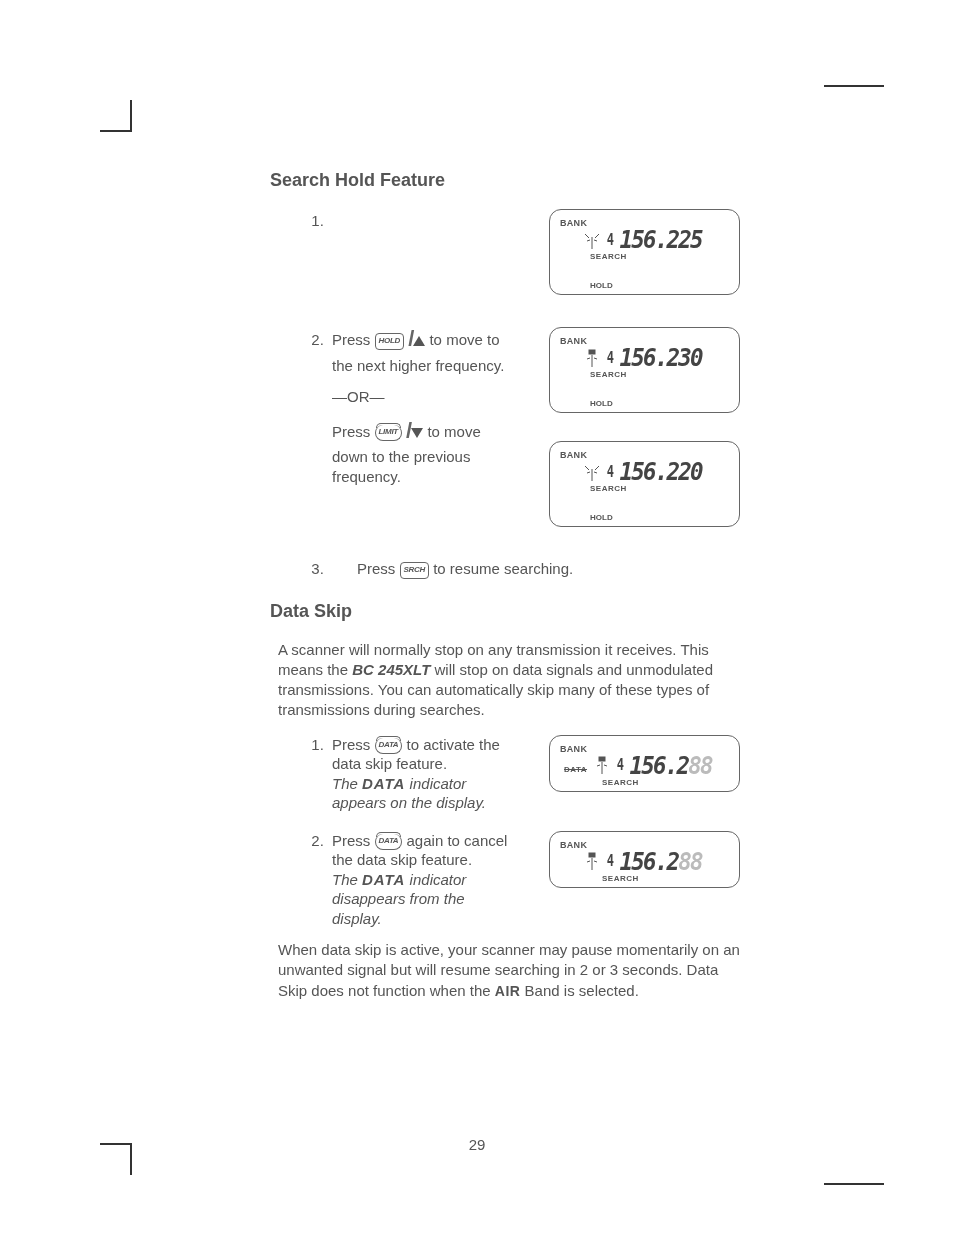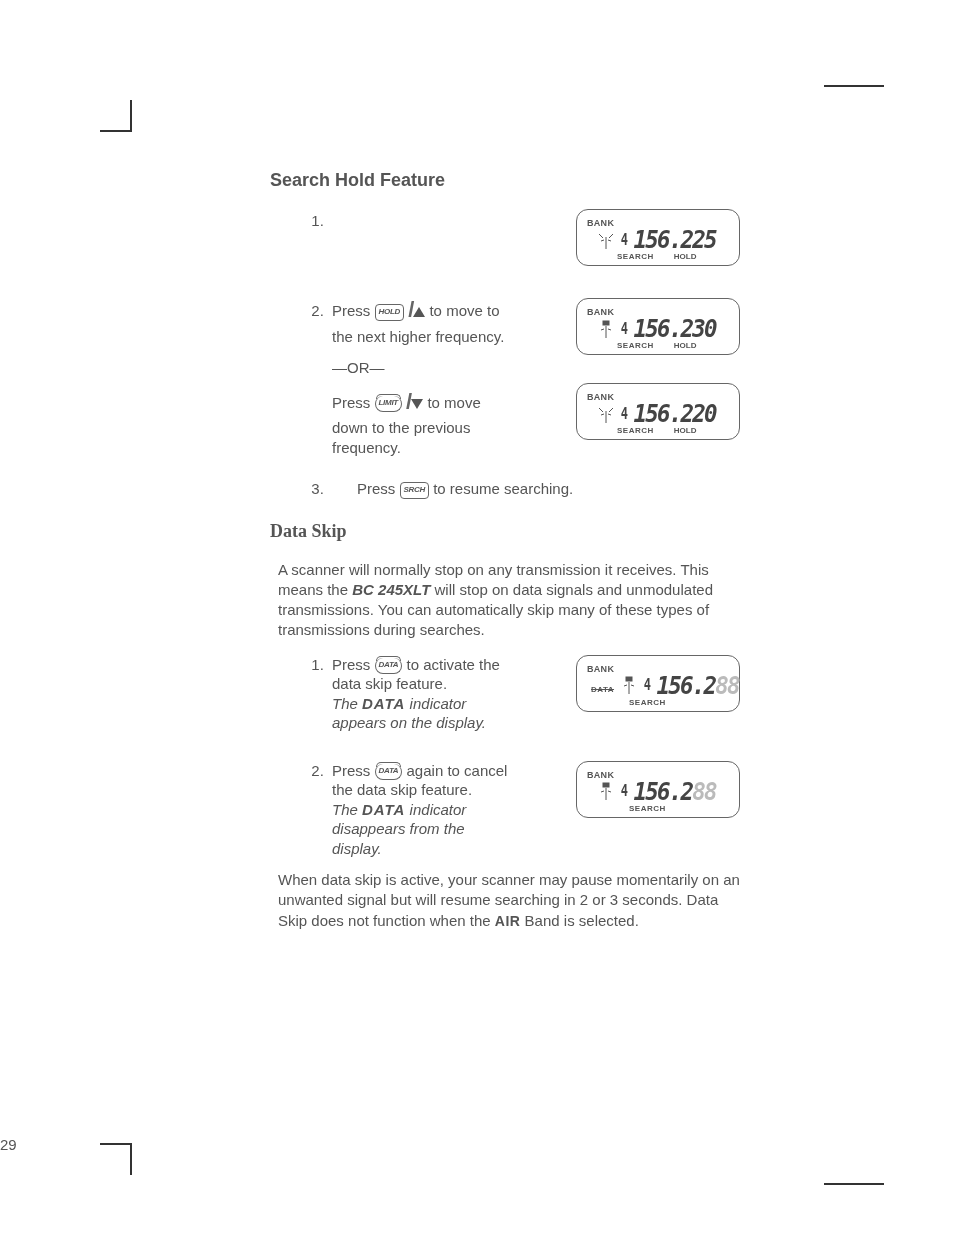--- a/index.html
+++ b/index.html
@@ -48,21 +48,21 @@
     top: 170px;
     left: 270px;
     width: 470px;
   }
   h2 {
     font-size: 18px;
     font-weight: bold;
     color: #555;
     margin: 0 0 18px 0;
   }
-  .section2-title { margin-top: 22px; font-family: Liberation Serif, serif; }
+  .section2-title { margin-top: 22px; }
   ol {
     list-style: decimal;
     margin: 0 0 12px 0;
     padding-left: 58px;
   }
   ol li {
     margin: 0 0 8px 0;
     padding-left: 4px;
   }
   .row {
@@ -72,21 +72,21 @@
   .step-text {
     width: 180px;
     line-height: 1.3;
   }
   .step-text-full { line-height: 1.3; margin-left: 25px; }
   .or {
     margin: 12px 0;
     line-height: 1.3;
   }
   .lcd {
-    width: 164px;
+    width: 191px;
     border: 1.5px solid #666;
     border-radius: 12px;
     padding: 8px 10px 4px 10px;
     margin-left: auto;
     margin-bottom: 10px;
     box-sizing: border-box;
   }
   .lcd .top-label {
     font-size: 9px;
     color: #555;
@@ -126,20 +126,21 @@
     transform: scaleX(0.9);
   }
   .lcd .faint { color: #bbb; }
   .lcd .bottom-labels {
     display: flex;
     gap: 20px;
     font-size: 8px;
     color: #555;
     font-weight: bold;
     margin-left: 30px;
+    flex-direction: column;
   }
   .lcd .bottom-labels .sep {
     letter-spacing: 0.5px;
   }
   .key-icon {
     display: inline-block;
     vertical-align: middle;
     height: 15px;
     border: 1.2px solid #666;
     border-radius: 4px;
@@ -205,21 +206,21 @@
   .prod {
     font-weight: bold;
     font-style: italic;
   }
   .air { font-weight: bold; font-size: 14px; letter-spacing: 0.5px; }
   .pagenum {
     position: absolute;
     bottom: 82px;
     left: 0;
     right: 0;
-    text-align: left;
+    text-align: center;
     font-size: 15px;
     color: #555;
   }
   .data-left-label {
     font-size: 8px;
     font-weight: bold;
     color: #555;
     text-decoration: line-through;
     letter-spacing: 0.5px;
     margin-right: 2px;
@@ -375,21 +376,21 @@
               <span class="small-digit">4</span>
               <span class="freq"><span>156.2</span><span class="faint">88</span></span>
             </div>
             <div class="bottom-labels single">
               <span class="sep">SEARCH</span>
             </div>
           </div>
         </div>
       </li>
 
-      <li style="margin-top:28px;">
+      <li style="margin-top:18px;">
         <div class="row">
           <div class="step-text">
             <span>Press</span>
             <span class="key-icon key-oval">DATA</span>
             <span>again to cancel the data skip feature.</span>
             <div class="sub">
               <em class="ital"><span>The </span></em><span class="data-word">DATA</span><em class="ital"><span> indicator disappears from the display.</span></em>
             </div>
           </div>
           <div class="lcd">

